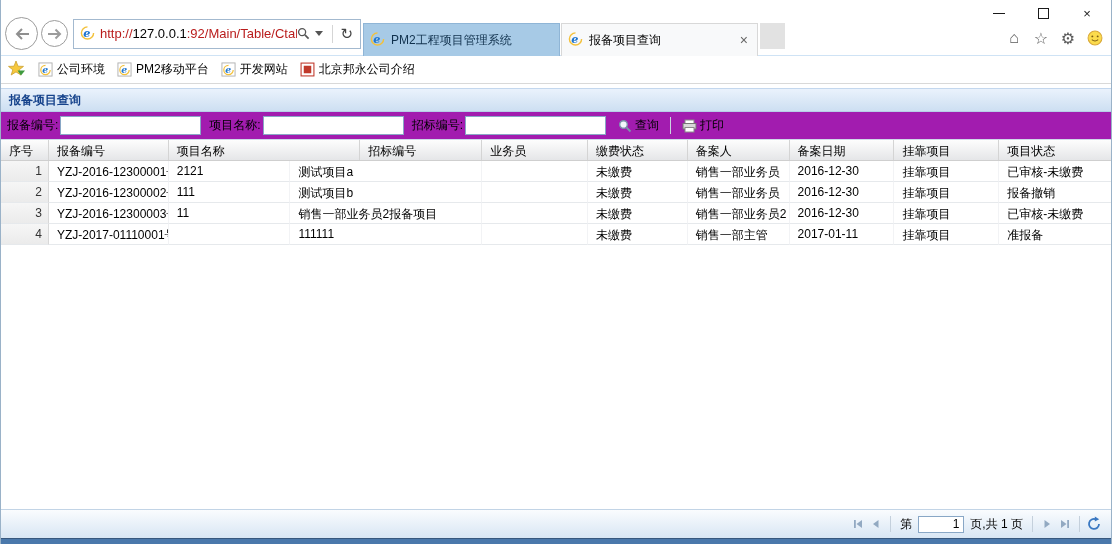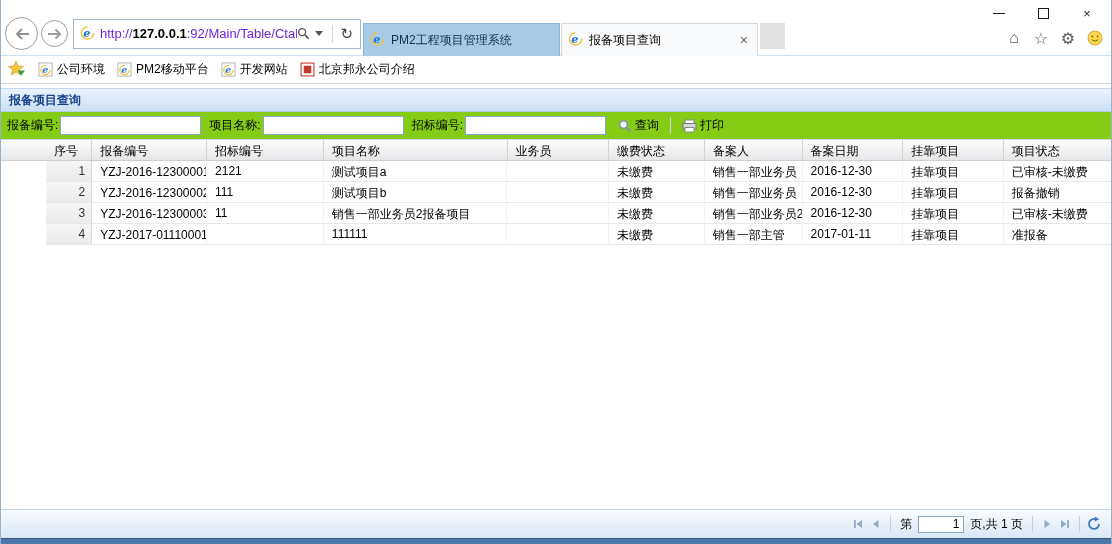--- a/index.html
+++ b/index.html
@@ -18,22 +18,22 @@
 
   .nav-row { position:absolute; left:4px; top:17px; display:flex; align-items:center; }
   .nav-circle { border-radius:50%; border:1px solid #9c9c9c; background:#fff;
                 display:flex; align-items:center; justify-content:center; }
   .back { width:33px; height:33px; margin-right:3px; }
   .fwd  { width:27px; height:27px; margin-right:5px; }
   .urlbox { width:288px; height:30px; border:1px solid #a3b9cf; background:#fff;
             display:flex; align-items:center; padding:0 4px; }
   .urlbox .ie-ico { margin:0 5px 0 2px; flex:none; }
   .url-text { flex:1; white-space:nowrap; overflow:hidden; font-size:13px; }
-  .url-dim { color:#6d28d9; }
-  .url-host { color:#000; font-weight:bold; }
+  .url-dim { color:#b91c1c; }
+  .url-host { color:#000; font-weight:normal; }
   .url-icons { display:flex; align-items:center; flex:none; }
   .caret { width:0; height:0; border-left:4px solid transparent; border-right:4px solid transparent;
            border-top:5px solid #555; margin:0 5px; }
   .vsep-url { width:1px; height:18px; background:#d5d5d5; margin:0 4px; }
   .refresh-glyph { font-size:15px; color:#444; margin:0 3px; }
 
   .tabs { position:absolute; left:362px; top:23px; display:flex; height:33px; }
   .tab { width:197px; display:flex; align-items:center; padding:0 6px; font-size:12px; }
   .tab-1 { background:#a7cae6; border:1px solid #8fb5d6; border-bottom:none; color:#10314d; }
   .tab-2 { background:#f8f9fa; border:1px solid #d8d8d8; border-bottom:none; margin-left:1px; }
@@ -49,38 +49,38 @@
   
   .favbar { height:28px; display:flex; align-items:center; padding-left:6px; gap:12px;
             background:#fff; border-bottom:1px solid #d9d9d9; }
   .fav-item { display:flex; align-items:center; gap:4px; }
 
   
   .panel-header { margin-top:4px; height:24px; line-height:23px; padding-left:8px;
                   font-weight:bold; color:#15428b;
                   background:linear-gradient(#eaf2fc,#cddff2);
                   border-top:1px solid #c3d7ee; border-bottom:1px solid #b7cee8; }
-  .search-bar { height:28px; background:#84cc16; border-bottom:1px solid #ced9e7;
+  .search-bar { height:28px; background:#a21caf; border-bottom:1px solid #ced9e7;
                 display:flex; align-items:center; padding-left:6px; }
   .search-label { margin-right:2px; }
   .search-input { width:141px; height:19px; border:1px solid #89a7c6; margin-right:8px;
                   font-family:"Liberation Sans",sans-serif; font-size:12px; padding:0 3px; }
   .tool-btn { display:flex; align-items:center; gap:3px; padding:2px 4px; cursor:default;font-family:Liberation Serif, serif; }
   .vsep { width:1px; height:17px; background:#c9d4e0; margin:0 7px; }
 
   .grid-header { display:flex; height:21px;
                  background:linear-gradient(#fdfdfd,#e5e6e8);
                  border-bottom:1px solid #cfcfcf; }
   .gh { height:100%; padding:3px 0 0 8px; border-right:1px solid #d4d4d4; white-space:nowrap; overflow:hidden; }
   .grid-row { display:flex; height:21px; background:#fff; }
   .c { height:100%; padding:3px 0 0 8px; border-bottom:1px solid #e6e9ec; border-right:1px solid #f2f3f5;
        white-space:nowrap; overflow:hidden; }
   .num { background:linear-gradient(#f6f6f6,#ebebeb); border-right:1px solid #d8d8d8;
          text-align:right; padding:3px 6px 0 0; color:#333; }
-  .c0 { width:48px;margin-left:45px; } .c1 { width:120px; } .c2 { width:122px; } .c3 { width:192px; }
+  .c0 { width:48px; } .c1 { width:120px; } .c2 { width:122px; } .c3 { width:192px; }
   .c4 { width:106px; } .c5 { width:100px; } .c6 { width:102px; } .c7 { width:105px; }
   .c8 { width:105px; } .c9 { width:112px; border-right:none; }
 
   
   .paging-bar { position:absolute; left:0; right:0; bottom:6px; height:29px;
                 background:linear-gradient(#fafcfe,#d8e6f4); border-top:1px solid #c2d4e6;
                 display:flex; align-items:center; justify-content:flex-end; padding-right:8px; }
   .pg-btn { width:18px; height:18px; display:flex; align-items:center; justify-content:center; }
   .pg-sep { width:1px; height:16px; background:#c4d0dc; margin:0 5px; }
   .pg-label { margin:0 4px; }
@@ -242,22 +242,22 @@
           <rect x="1" y="4.5" width="13" height="5.5" fill="#d8d8d8" stroke="#777"></rect>
           <rect x="3" y="8.5" width="9" height="4.5" fill="#fff" stroke="#8a8a8a"></rect>
         </svg>
       <span>打印</span>
     </span>
   </div>
 
   <div class="grid-header">
     <div class="gh c0">序号</div>
     <div class="gh c1">报备编号</div>
+    <div class="gh c3">项目名称</div>
     <div class="gh c2">招标编号</div>
-    <div class="gh c3">项目名称</div>
     <div class="gh c4">业务员</div>
     <div class="gh c5">缴费状态</div>
     <div class="gh c6">备案人</div>
     <div class="gh c7">备案日期</div>
     <div class="gh c8">挂靠项目</div>
     <div class="gh c9">项目状态</div>
   </div>
 
   <div class="grid-row">
     <div class="c c0 num">1</div>

